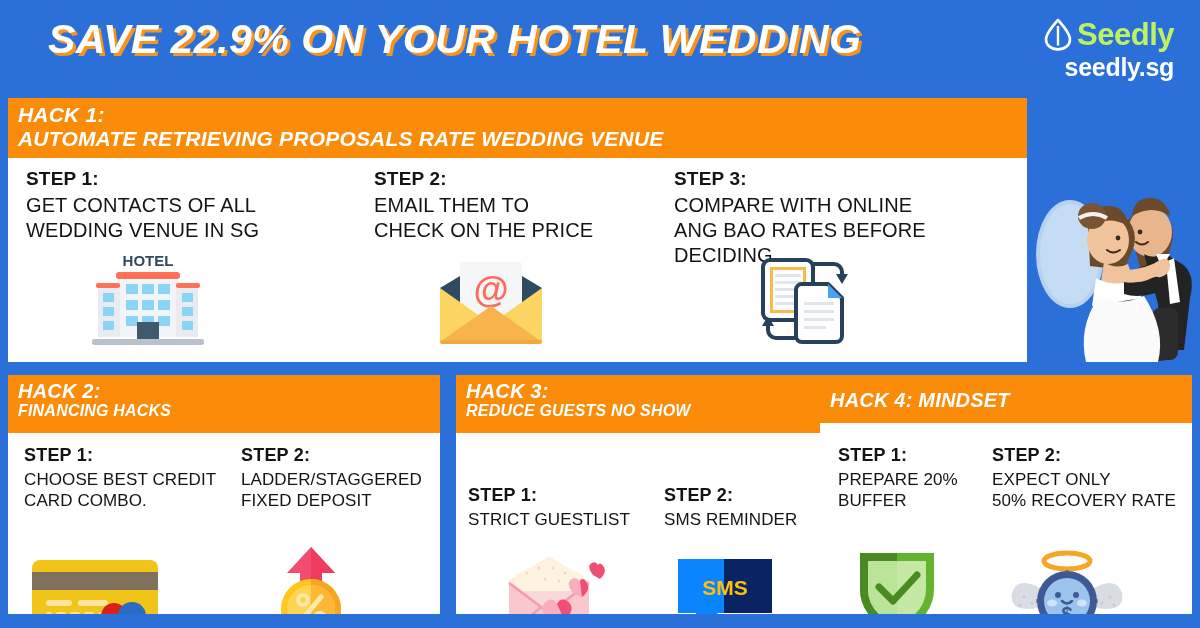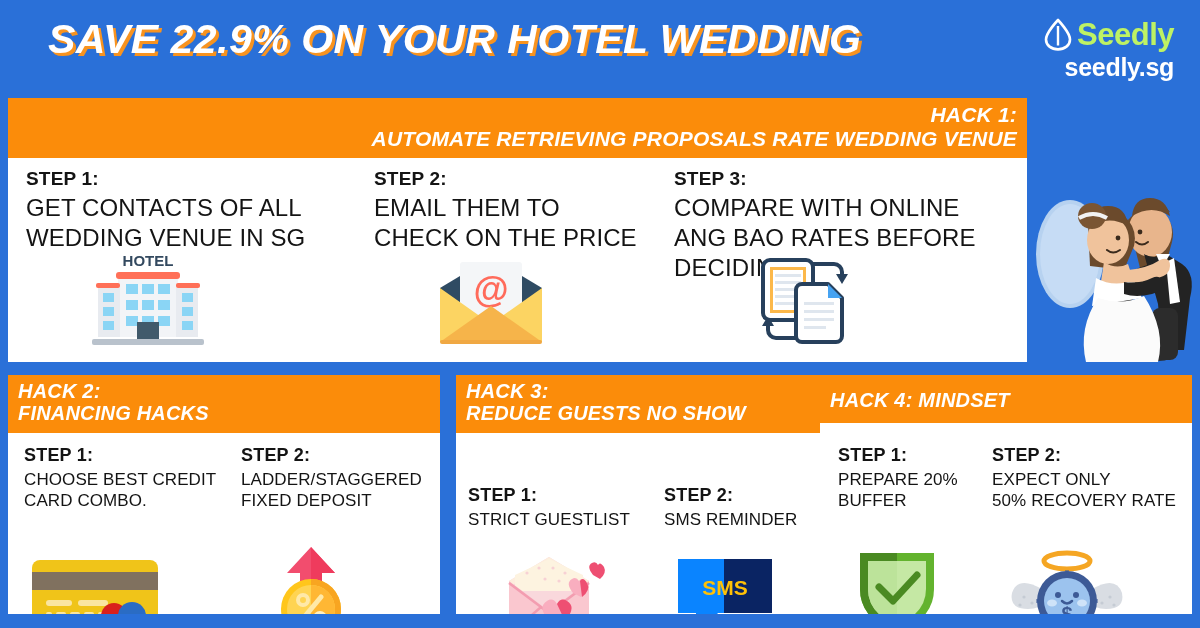--- a/index.html
+++ b/index.html
@@ -24,43 +24,43 @@
   .brand-row{display:flex;align-items:center;justify-content:flex-end;gap:4px;}
   .brand-name{font-size:31px;font-weight:bold;color:#bef264;letter-spacing:-.5px;line-height:1;}
   .brand-url{font-size:25px;font-weight:bold;color:#fff;letter-spacing:-.3px;margin-top:4px;line-height:1;}
 
   
   .panel{position:absolute;background:#fff;overflow:hidden;}
   .bar{background:#fb8c0a;color:#fff;padding:5px 10px 7px 10px;}
   .bar-l1,.bar-l2{font-weight:bold;font-style:italic;letter-spacing:.2px;line-height:1.12;}
 
   #panel-hack1{left:8px;top:98px;width:1019px;height:264px;}
-  #panel-hack1 .bar{height:48px;padding-top:5px;text-align:right;}
+  #panel-hack1 .bar{height:48px;padding-top:5px;}
   #panel-hack1 .bar-l1{font-size:21px;}
   #panel-hack1 .bar-l2{font-size:21px;}
 
   .steps{position:relative;}
   .step{position:absolute;}
   .step-no{font-size:19px;font-weight:bold;color:#141414;letter-spacing:.2px;margin-bottom:3px;}
-  .step-txt{font-size:24px;color:#141414;line-height:1.26;letter-spacing:.1px;white-space:pre-line;}
+  .step-txt{font-size:20px;color:#141414;line-height:1.26;letter-spacing:.1px;white-space:pre-line;}
 
   #panel-hack1 .s1{left:18px;top:10px;}
   #panel-hack1 .s2{left:366px;top:10px;}
   #panel-hack1 .s3{left:666px;top:10px;}
   #panel-hack1 .icon-slot{position:absolute;}
   #i-hotel{left:80px;top:92px;width:120px;height:100px;}
   #i-mail{left:428px;top:96px;width:110px;height:96px;}
   #i-docs{left:742px;top:92px;width:110px;height:100px;}
 
   #panel-hack2{left:8px;top:375px;width:432px;height:239px;}
   #panel-hack3{left:456px;top:375px;width:400px;height:239px;}
   #panel-hack4{left:820px;top:375px;width:372px;height:239px;}
   .bottom .bar{height:46px;}
   .bottom .bar-l1{font-size:20px;}
-  .bottom .bar-l2{font-size:20px;}
+  .bottom .bar-l2{font-size:16px;}
   .bottom .bar.single{display:flex;align-items:center;height:46px;padding-top:2px;padding-bottom:0;}
   .bottom .step-no{font-size:18px;}
   .bottom .step-txt{font-size:17px;}
 
   #panel-hack2 .s1{left:16px;top:12px;}
   #panel-hack2 .s2{left:233px;top:12px;}
   #panel-hack3 .s1{left:12px;top:52px;}
   #panel-hack3 .s2{left:208px;top:52px;}
   #panel-hack4 .s1{left:18px;top:22px;}
   #panel-hack4 .s2{left:172px;top:22px;}

